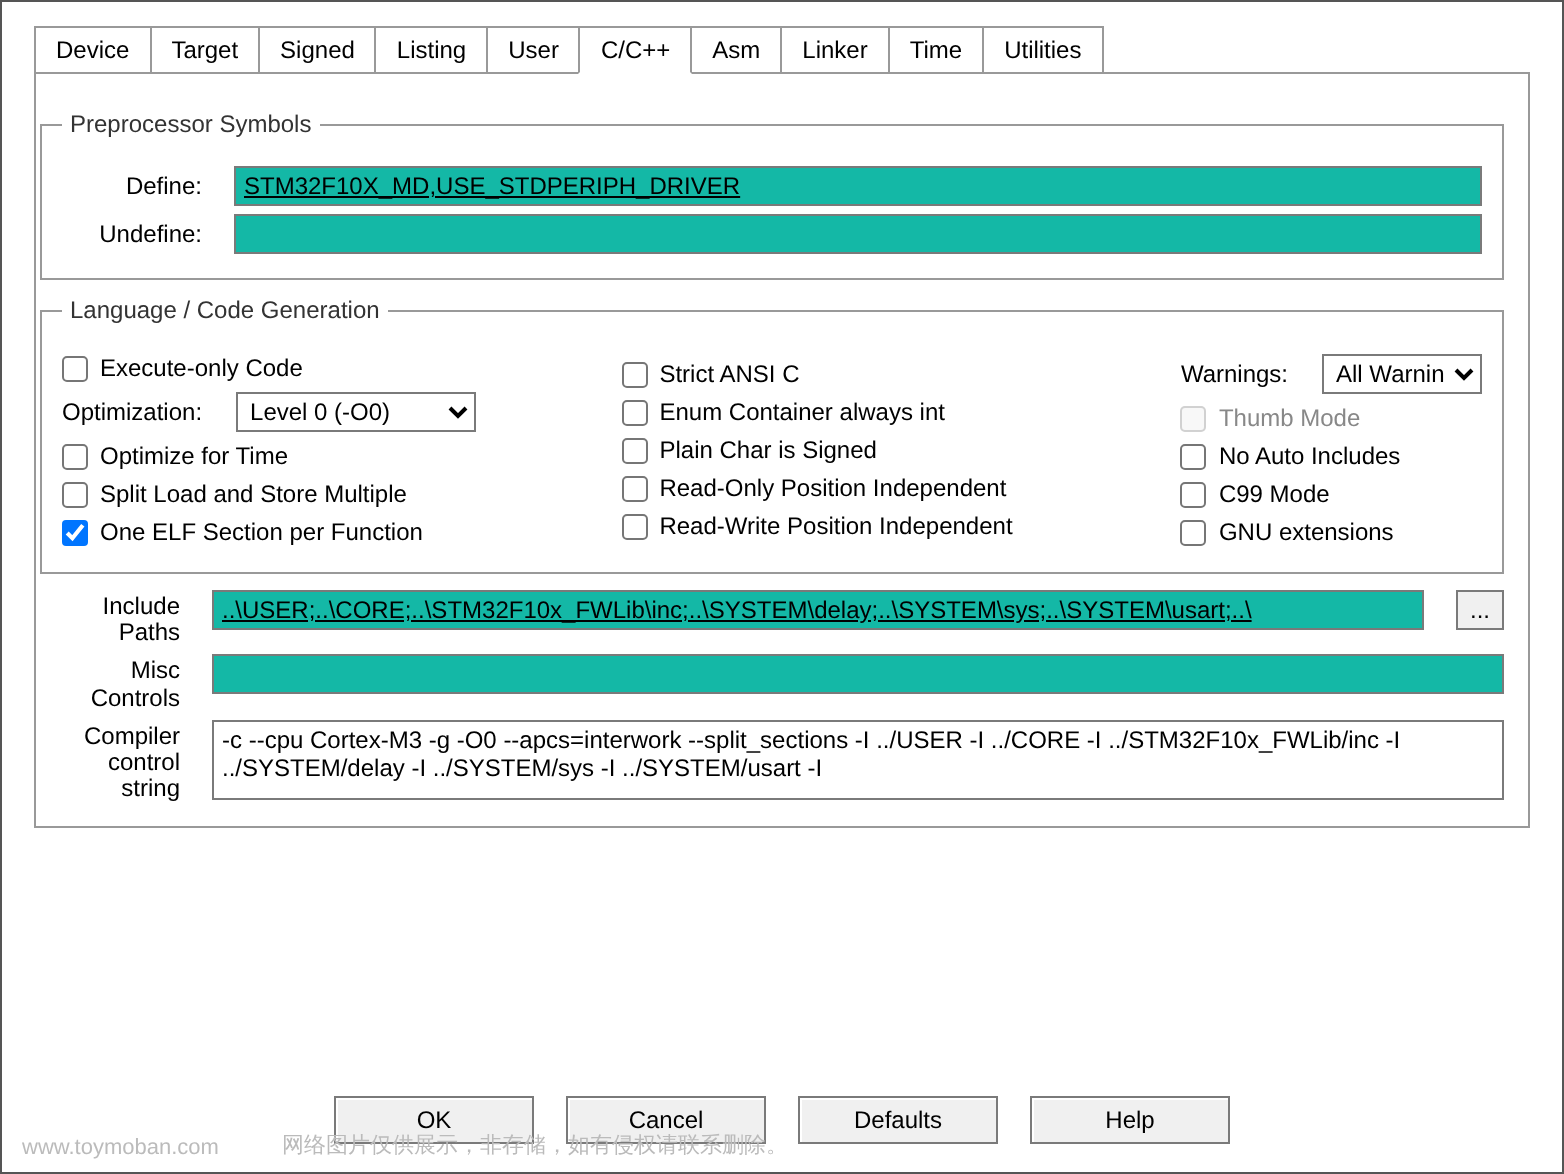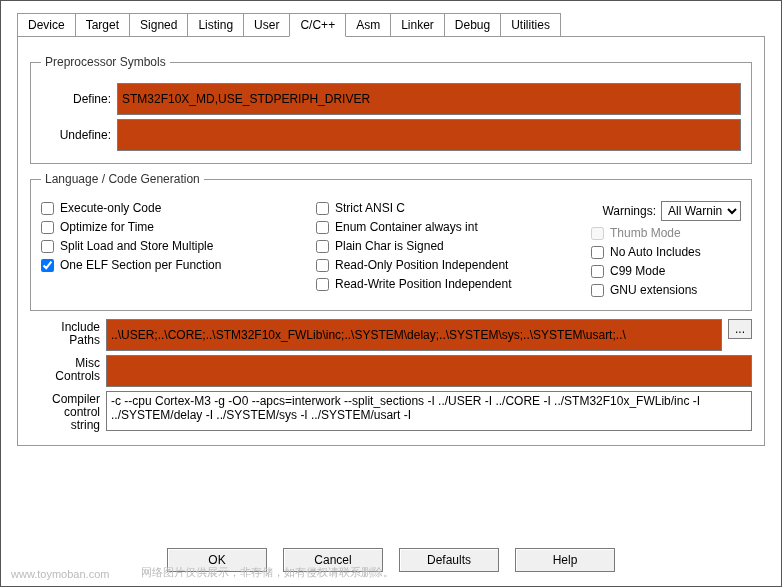--- a/index.html
+++ b/index.html
@@ -6,34 +6,34 @@
 body { margin: 0; background: #fff; width: 782px; height: 587px; overflow: hidden; }
 .window { width: 782px; height: 587px; border: 1px solid #555; background: #fff; position: relative; }
 .titlebar { height: 30px; display: flex; align-items: center; padding: 0 8px; border-bottom: 1px solid #ddd; }
 .app-icon { width: 16px; height: 16px; background: #2a6e2a; margin-right: 8px; display: flex; align-items: center; justify-content: center; color: #fff; font-size: 9px; font-weight: bold; }
 .title { flex: 1; font-size: 12px; }
 .close-btn { width: 40px; height: 28px; display: flex; align-items: center; justify-content: center; font-size: 14px; }
 .tabs { display: flex; padding: 12px 16px 0 16px; gap: 0; }
 .tab { padding: 4px 10px; border: 1px solid #999; border-bottom: none; background: #f0f0f0; position: relative; margin-right: -1px; cursor: pointer; }
 .tab.active { background: #fff; z-index: 2; border-bottom: 1px solid #fff; margin-bottom: -1px; }
 .tab:not(.active) { background: #fff; }
-.panel { margin: 0 16px 8px 16px; border: 1px solid #999; padding: 10px 12px 8px 12px; position: relative; }
+.panel { margin: 0 16px 8px 16px; border: 1px solid #999; padding: 10px 12px 8px 2px; position: relative; }
 fieldset { border: 1px solid #999; margin: 8px 0; padding: 10px 10px 8px 10px; }
 legend { padding: 0 4px; color: #333; }
-.row { display: flex; align-items: center; margin: 4px 0; gap: 6px; }
+.row { display: flex; align-items: center; margin: 4px 0; gap: 16px; }
 .label-r { width: 70px; text-align: right; }
-.input-txt { flex: 1; border: 1px solid #7a7a7a; padding: 2px 4px; height: 32px; background: #c2410c; }
-.cols3 { display: flex; gap: 8px; }
+.input-txt { flex: 1; border: 1px solid #7a7a7a; padding: 2px 4px; height: 20px; background: #14b8a6; text-decoration: underline; }
+.cols3 { display: flex; gap: 8px; align-items: center; }
 .col { flex: 1; }
 .col.right { flex: 0 0 150px; }
 .chk { display: flex; align-items: center; gap: 6px; margin: 5px 0; }
 .chk input { margin: 0; }
 .disabled { color: #888; }
 .select { border: 1px solid #7a7a7a; height: 20px; padding: 0 2px; background: #fff; }
-.opt-row { display: flex; align-items: center; gap: 5px; margin: 5px 0; }
+.opt-row { display: flex; align-items: center; gap: 17px; margin: 5px 0; }
 .paths-section .row { align-items: flex-start; }
 .label-multi { width: 70px; text-align: right; line-height: 1.1; padding-top: 2px; }
 .browse-btn { width: 24px; height: 20px; border: 1px solid #7a7a7a; background: #f0f0f0; display: flex; align-items: center; justify-content: center; }
 .textarea { flex: 1; border: 1px solid #7a7a7a; padding: 2px 4px; background: #fff; height: 40px; overflow-y: scroll; font-family: inherit; resize: none; }
 .buttons { position: absolute; bottom: 14px; left: 0; right: 0; display: flex; justify-content: center; gap: 16px; }
 .btn { width: 100px; height: 24px; border: 1px solid #7a7a7a; background: #f0f0f0; box-shadow: 1px 1px 0 #fff inset; }
 .watermark { position: absolute; color: #bbb; font-size: 11px; }
 .wm1 { bottom: 6px; left: 10px; }
 .wm2 { bottom: 6px; left: 140px; }
 .wm3 { bottom: 20px; right: 14px; background: rgba(255,255,255,.6); padding: 2px; }
@@ -46,21 +46,21 @@
 
   <div class="tabs" id="tabs">
       <div class="tab">Device</div>
       <div class="tab">Target</div>
       <div class="tab">Signed</div>
       <div class="tab">Listing</div>
       <div class="tab">User</div>
       <div class="tab active">C/C++</div>
       <div class="tab">Asm</div>
       <div class="tab">Linker</div>
-      <div class="tab">Debug</div>
+      <div class="tab">Time</div>
       <div class="tab">Utilities</div>
     </div>
 
   <div class="panel">
 
     <fieldset>
       <legend>Preprocessor Symbols</legend>
       <div class="row">
         <div class="label-r">Define:</div>
         <input class="input-txt" value="STM32F10X_MD,USE_STDPERIPH_DRIVER" style="">
@@ -72,20 +72,24 @@
     </fieldset>
 
     <fieldset>
       <legend>Language / Code Generation</legend>
       <div class="cols3">
         <div class="col">
           <div class="chk">
               <input type="checkbox" style="">
               <span>Execute-only Code</span>
             </div>
+          <div class="opt-row">
+            <span>Optimization:</span>
+            <select class="select" style="width:120px"><option>Level 0 (-O0)</option></select>
+          </div>
           <div class="chk">
               <input type="checkbox" style="">
               <span>Optimize for Time</span>
             </div>
           <div class="chk">
               <input type="checkbox" style="">
               <span>Split Load and Store Multiple</span>
             </div>
           <div class="chk">
               <input type="checkbox" checked="" style="">

